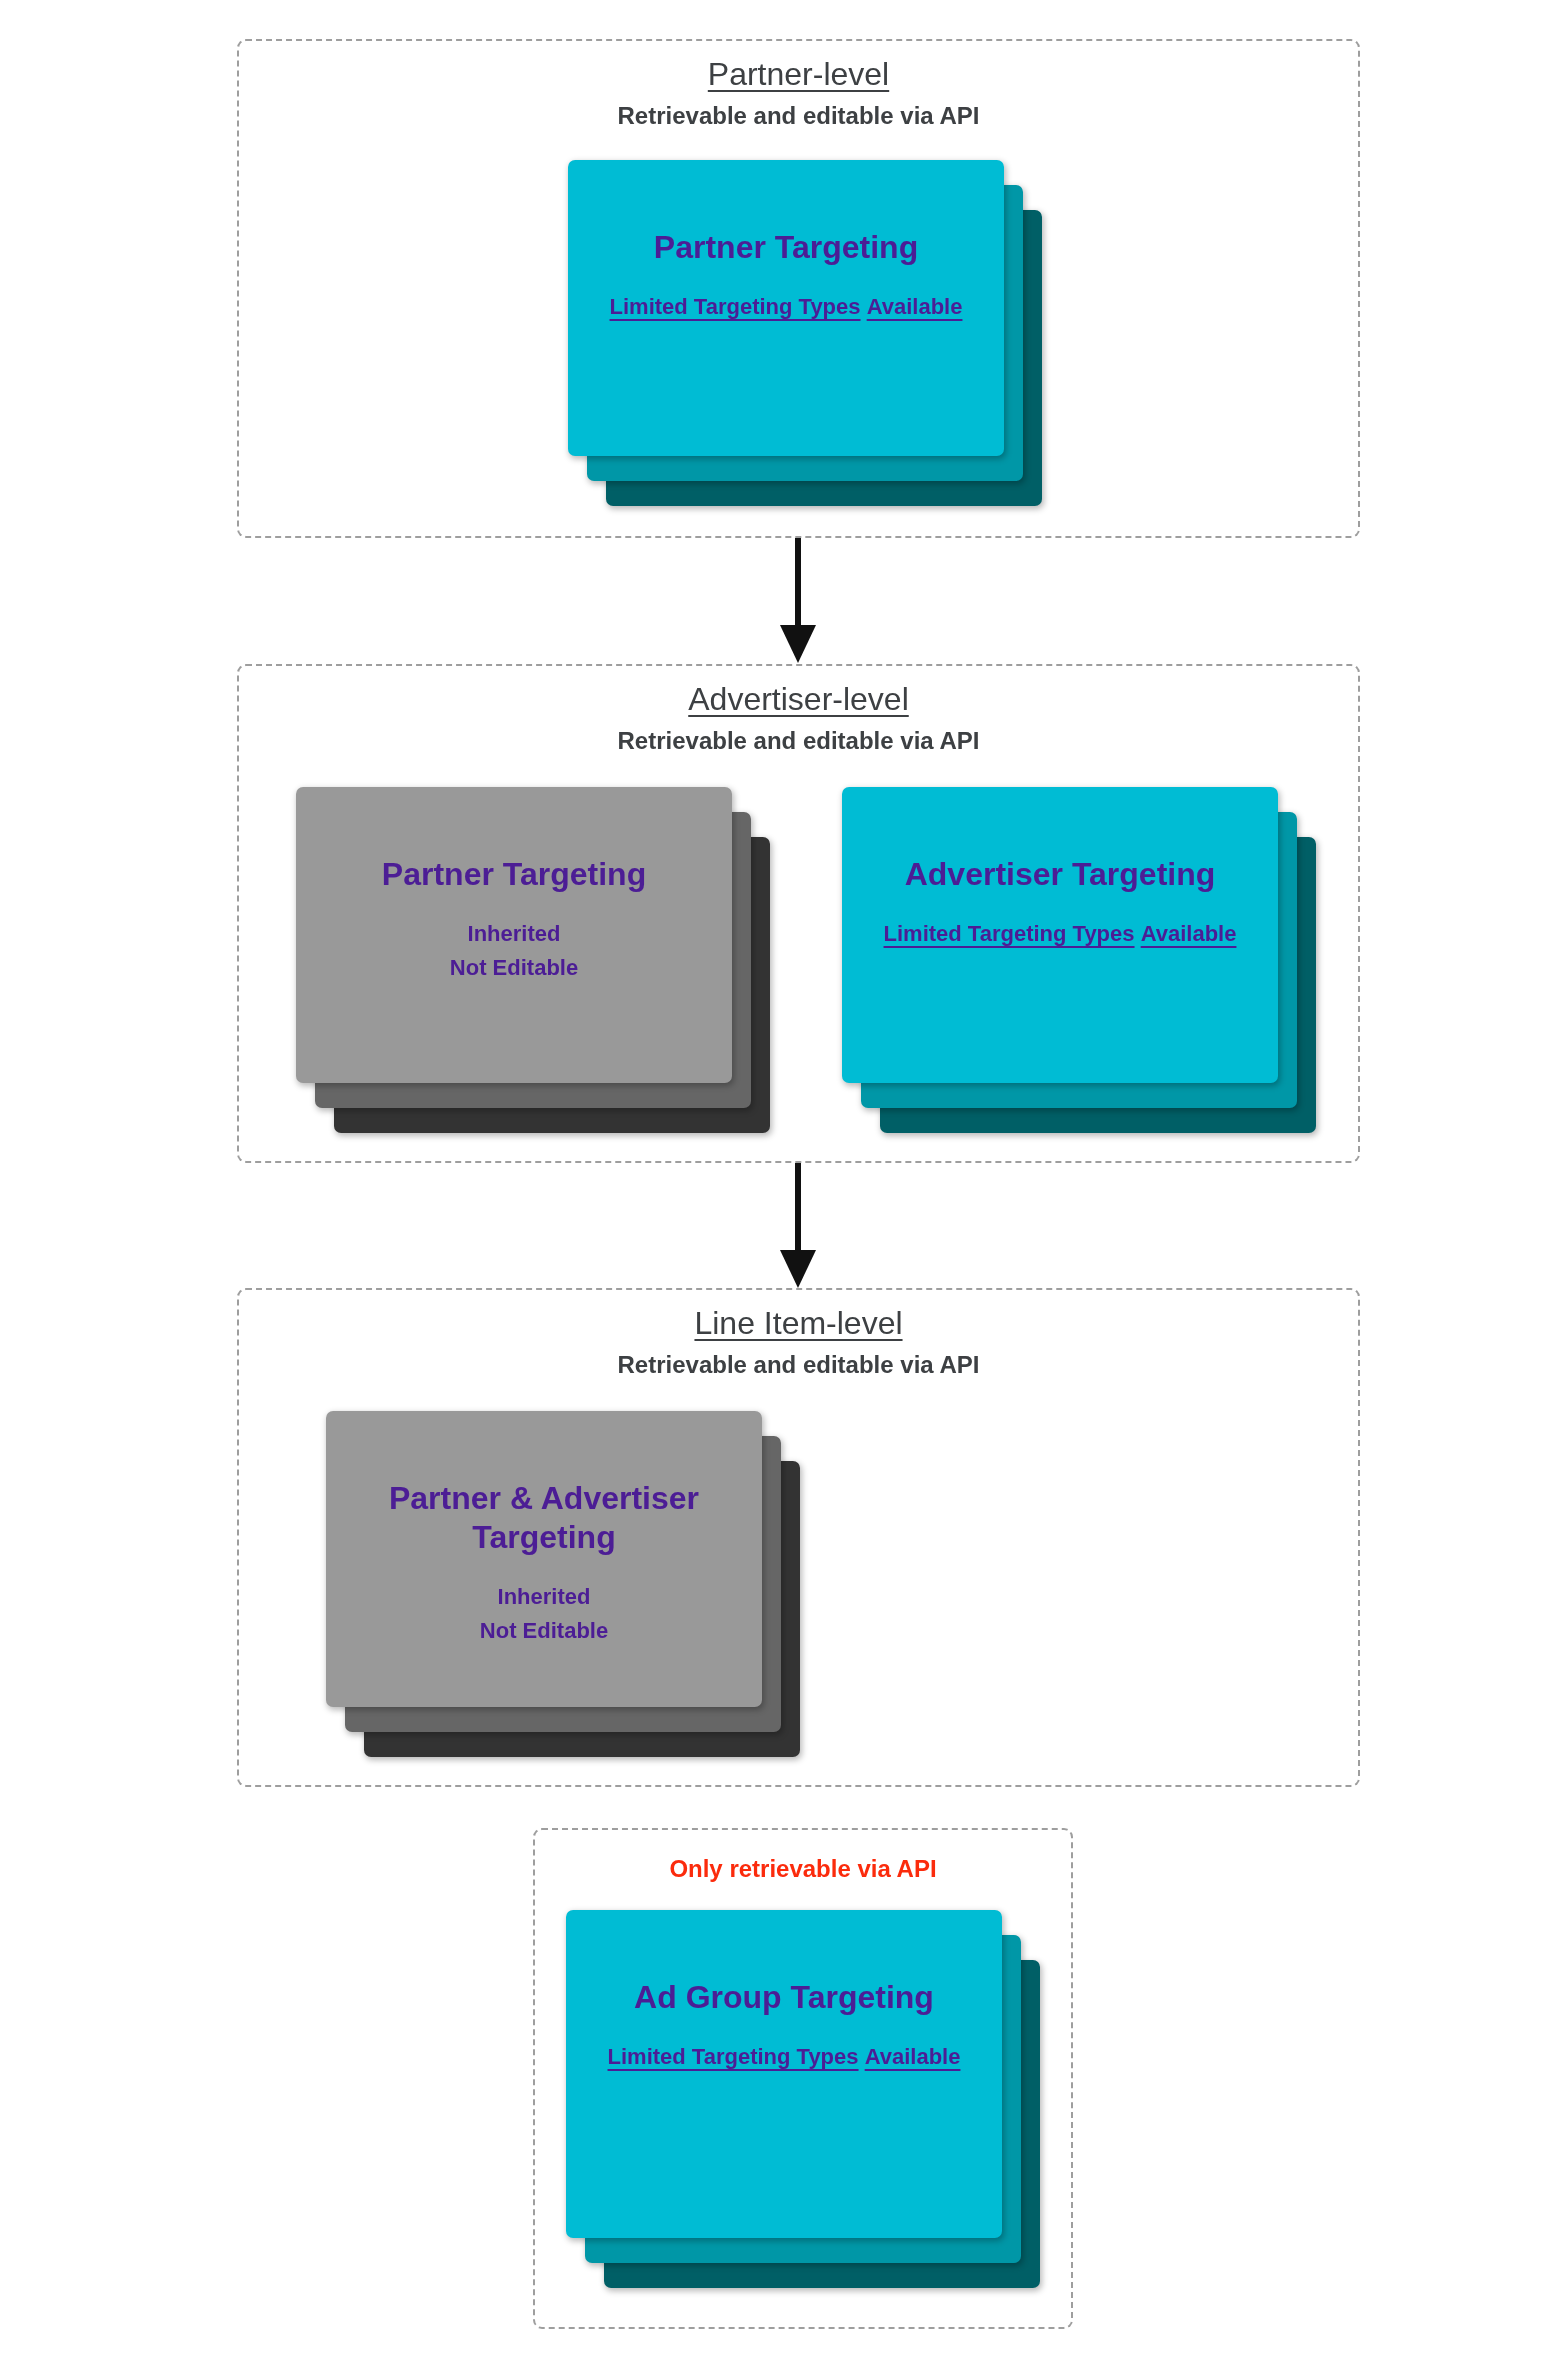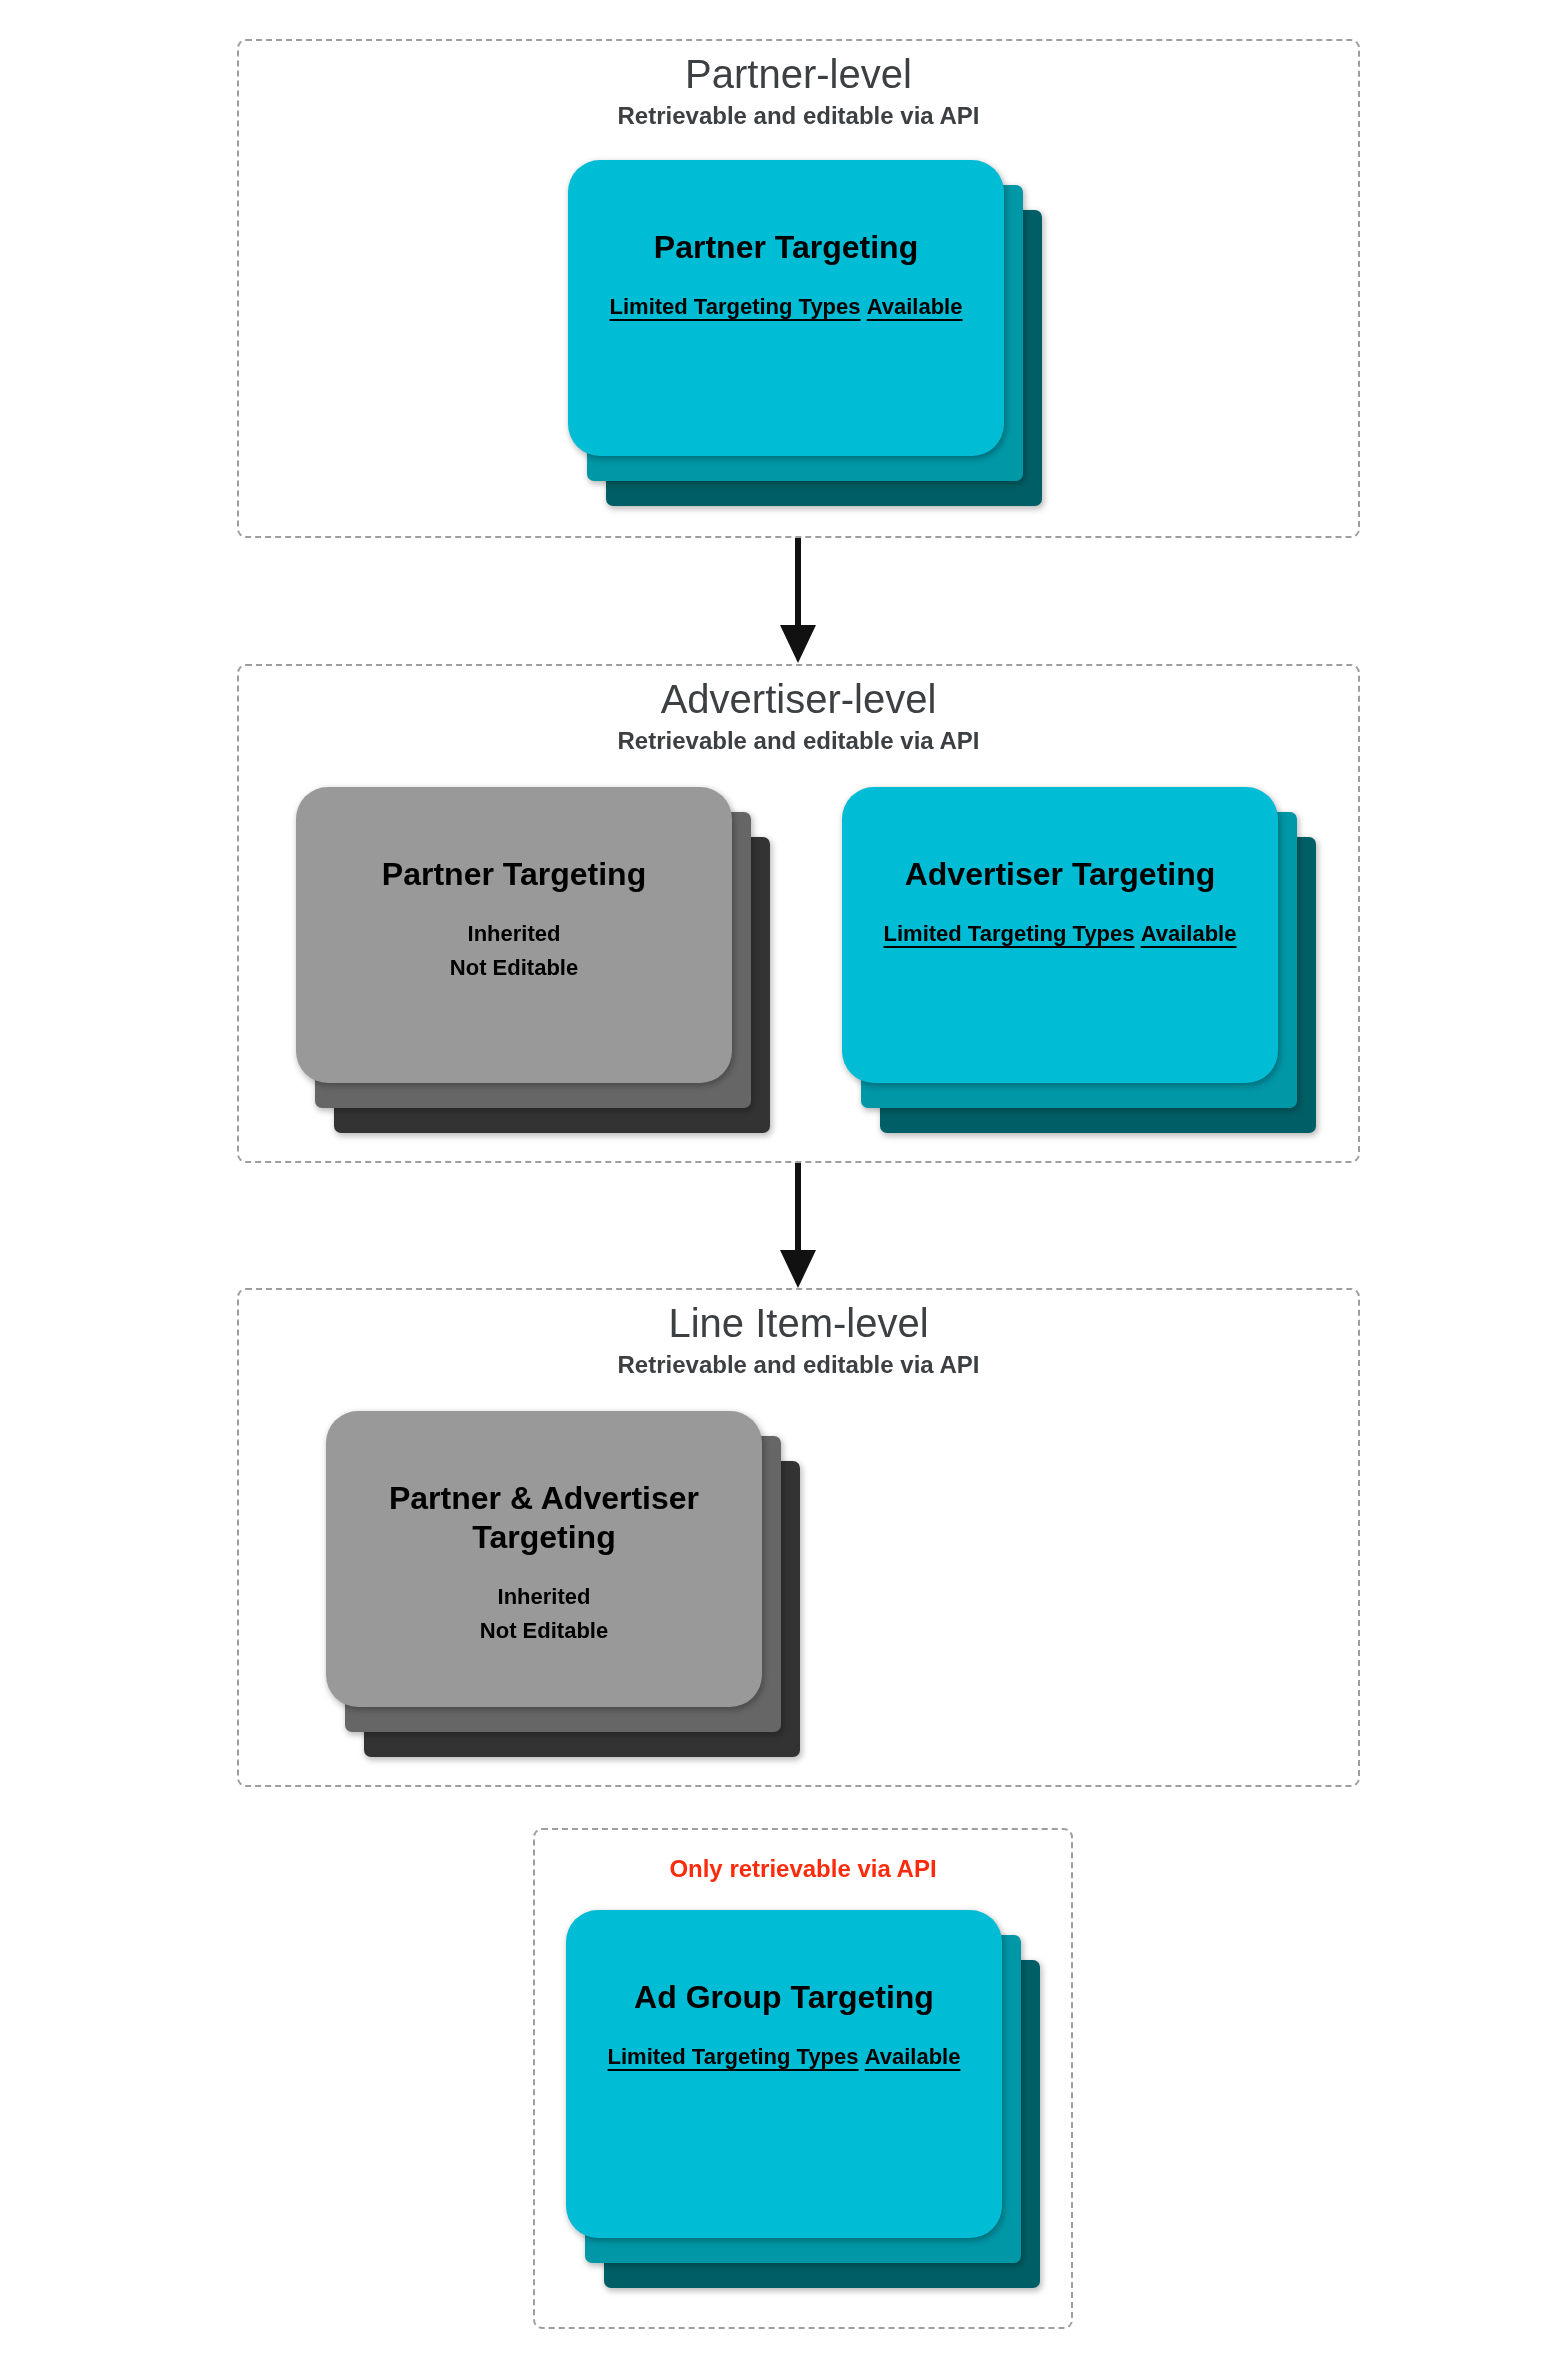--- a/index.html
+++ b/index.html
@@ -13,43 +13,43 @@
     box-sizing:border-box;background:#ffffff;
   }
   .sec-1{left:237px;top:39px;width:1123px;height:499px;}
   .sec-2{left:237px;top:664px;width:1123px;height:499px;}
   .sec-3{left:237px;top:1288px;width:1123px;height:499px;}
   .sec-4{left:533px;top:1828px;width:540px;height:501px;}
 
   .sec-header{position:absolute;left:0;right:0;top:12.5px;text-align:center;color:#3d4043;}
   .sec-4 .sec-header{top:18px;}
   .sec-title{
-    font-size:40px;font-weight:400;line-height:41px;
-    text-decoration-thickness:2.2px;text-underline-offset:4.5px;
+    font-size:32px;font-weight:400;line-height:41px;
+    text-decoration:underline;text-decoration-thickness:2.2px;text-underline-offset:4.5px;
   }
   .sec-subtitle{font-size:24px;font-weight:700;line-height:41px;}
   .sec-subtitle.red{color:#fb2b0c;}
 
   
   .stack{position:absolute;width:436px;height:296px;}
   .stack.tall{height:328px;}
   .layer,.card{
     position:absolute;left:0;top:0;width:100%;height:100%;border-radius:7.1px;
     box-shadow:1.8px 2.7px 6.3px rgba(0,0,0,0.28);
   }
   .layer.mid{transform:translate(19px,25px);}
   .layer.back{transform:translate(38px,50px);}
   .teal .card{background:#00bcd4;}
   .teal .layer.mid{background:#0097a7;}
   .teal .layer.back{background:#005f66;}
   .gray .card{background:#999999;}
   .gray .layer.mid{background:#666666;}
   .gray .layer.back{background:#333333;}
 
-  .card{color:#000000;text-align:center;box-sizing:border-box;padding-top:68px;border-radius:32px;}
+  .card{color:#4c1d95;text-align:center;box-sizing:border-box;padding-top:68px;}
   .card-title{font-size:32px;font-weight:700;line-height:39px;}
   .card-body{margin-top:23px;font-size:22px;font-weight:700;line-height:34px;}
   .card-body.underlined div{
     display:inline-block;
     text-decoration:underline;text-decoration-thickness:2.2px;text-underline-offset:5.4px;
   }
   .card-body div{display:block;}
 
   
   .pos-s1 {left:329px;top:119px;}

